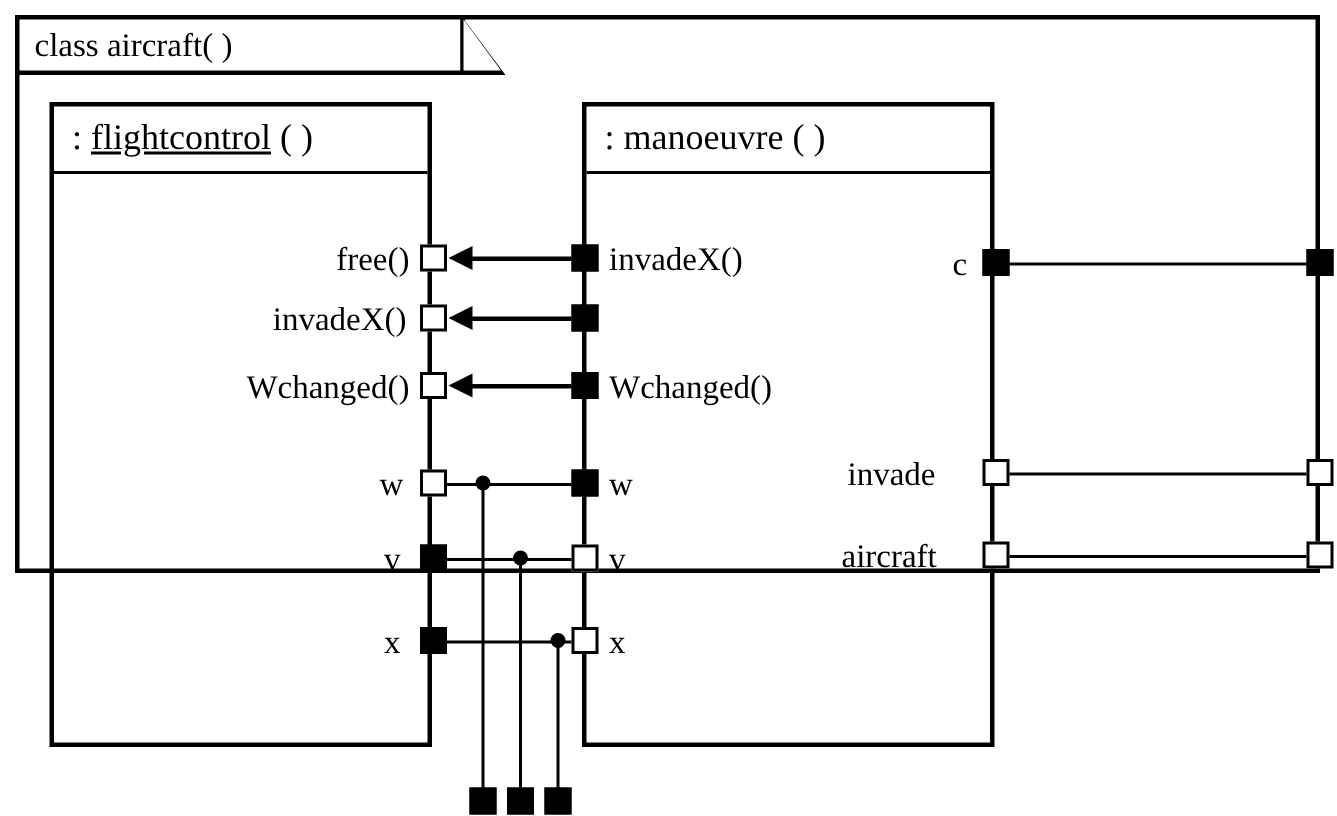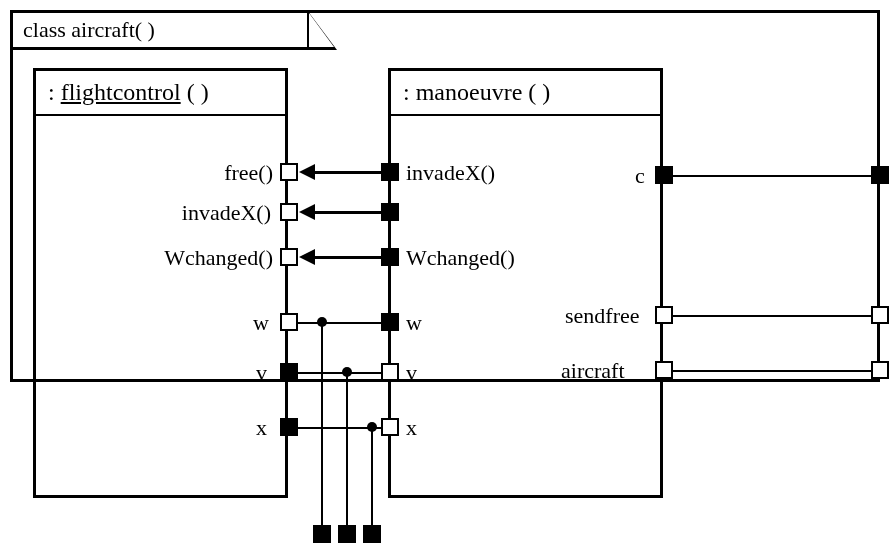--- a/index.html
+++ b/index.html
@@ -157,21 +157,21 @@
   <div class="port open" style="left:368px; top:350px;"></div>
   <div class="port-label" style="left:393px; top:347px;">v</div>
 
   <div class="port open" style="left:368px; top:405px;"></div>
   <div class="port-label" style="left:393px; top:402px;">x</div>
 
   <div class="port filled" style="left:642px; top:153px;"></div>
   <div class="port-label" style="left:622px; top:150px;">c</div>
 
   <div class="port open" style="left:642px; top:293px;"></div>
-  <div class="port-label" style="left:552px; top:290px;">sendfree</div>
+  <div class="port-label" style="left:552px; top:290px;">invade</div>
 
   <div class="port open" style="left:642px; top:348px;"></div>
   <div class="port-label" style="left:548px; top:345px;">aircraft</div>
 
   <div class="arrow-line" style="left:290px; top:158px; width:78px;"></div>
   <div class="arrow-head" style="left:286px; top:151px;"></div>
 
   <div class="arrow-line" style="left:290px; top:198px; width:78px;"></div>
   <div class="arrow-head" style="left:286px; top:191px;"></div>
 

